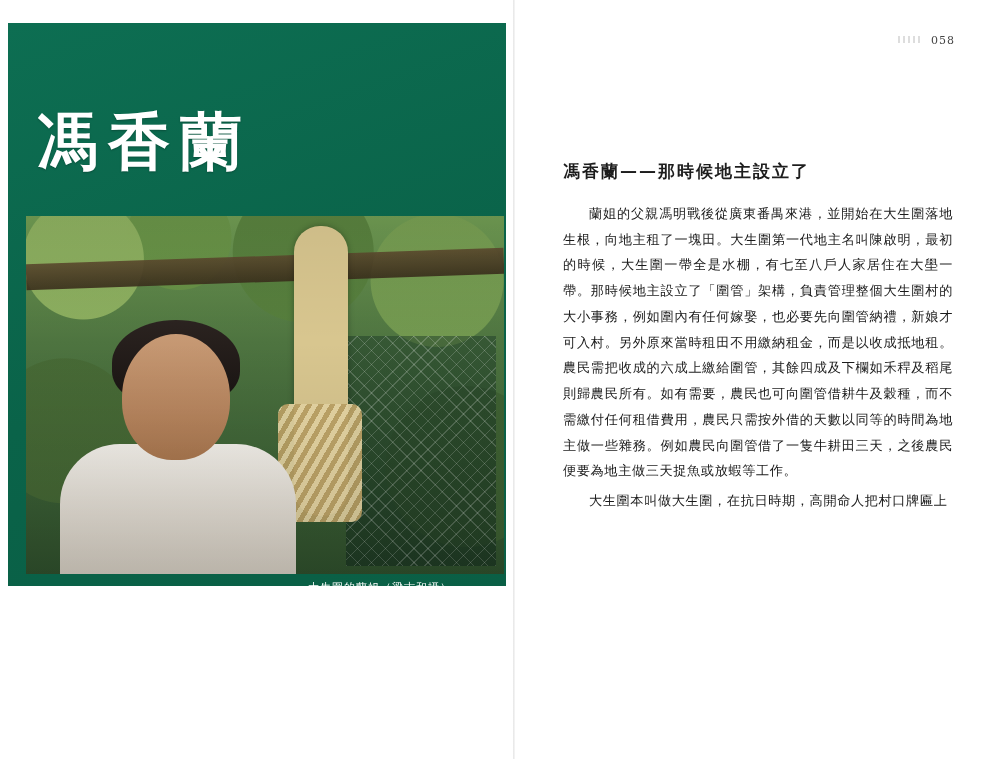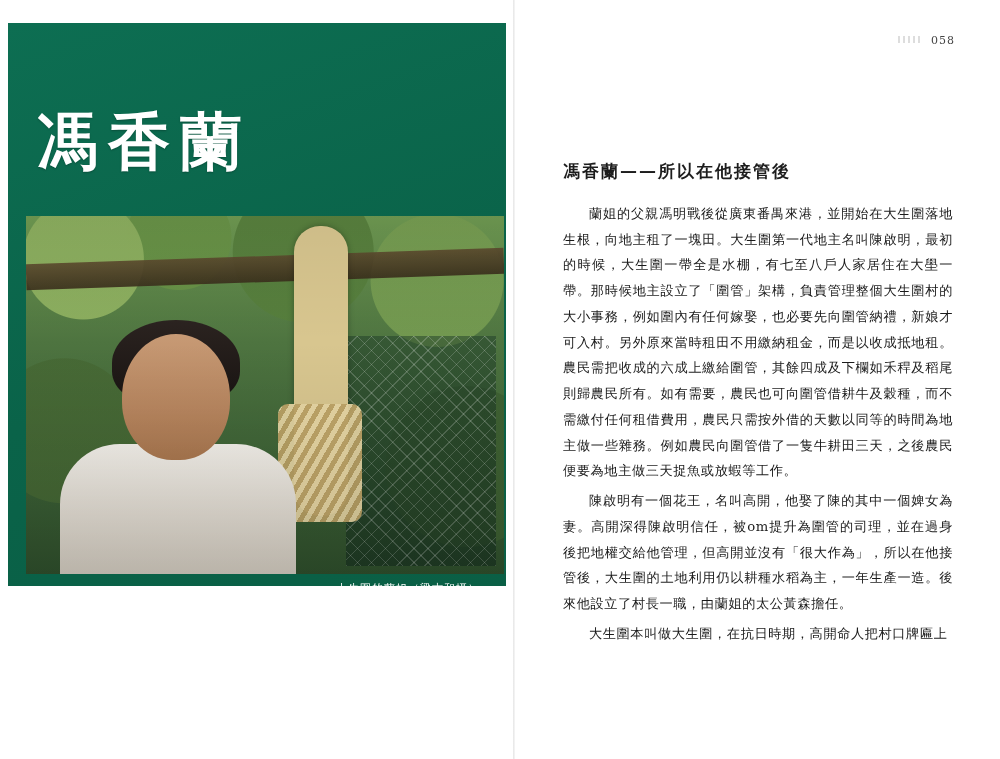--- a/index.html
+++ b/index.html
@@ -138,23 +138,23 @@
   .photo-shade {
     position: absolute; inset: 0;
     background: linear-gradient(180deg, rgba(0,0,0,0.05) 0%, rgba(0,0,0,0) 35%, rgba(0,0,0,0.12) 100%);
   }
 
   .photo-caption {
     position: absolute;
     left: 300px;
     top: 558px;
     width: 200px;
-    text-align: center;
+    text-align: left;
     color: #ffffff;
-    font-family: Liberation Serif, serif;
+    font-family: Liberation Mono, monospace;
     font-size: 11px;
     letter-spacing: 1px;
     line-height: 1.4;
   }
 
   
   #right-page {
     position: absolute;
     left: 515px; top: 0;
     width: 485px;
@@ -243,21 +243,20 @@
     </div>
   </div>
 
   <div class="spine"></div>
 
   <div id="right-page">
     <div class="page-number-mark"></div>
     <div class="page-number">058</div>
 
     <div class="article">
-      <h2 class="article-heading">馮香蘭——所以在他接管後</h2>
+      <h2 class="article-heading">馮香蘭——那時候地主設立了</h2>
 
       <p>蘭姐的父親馮明戰後從廣東番禺來港，並開始在大生圍落地生根，向地主租了一塊田。大生圍第一代地主名叫陳啟明，最初的時候，大生圍一帶全是水棚，有七至八戶人家居住在大壆一帶。那時候地主設立了「圍管」架構，負責管理整個大生圍村的大小事務，例如圍內有任何嫁娶，也必要先向圍管納禮，新娘才可入村。另外原來當時租田不用繳納租金，而是以收成抵地租。農民需把收成的六成上繳給圍管，其餘四成及下欄如禾稈及稻尾則歸農民所有。如有需要，農民也可向圍管借耕牛及穀種，而不需繳付任何租借費用，農民只需按外借的天數以同等的時間為地主做一些雜務。例如農民向圍管借了一隻牛耕田三天，之後農民便要為地主做三天捉魚或放蝦等工作。</p>
-      <p>陳啟明有一個花王，名叫高開，他娶了陳的其中一個婢女為妻。高開深得陳啟明信任，被om提升為圍管的司理，並在過身後把地權交給他管理，但高開並沒有「很大作為」，所以在他接管後，大生圍的土地利用仍以耕種水稻為主，一年生產一造。後來他設立了村長一職，由蘭姐的太公黃森擔任。</p>
       <p>大生圍本叫做大生圍，在抗日時期，高開命人把村口牌匾上</p>
     </div>
   </div>
 
 </div>
 
 </body></html>

